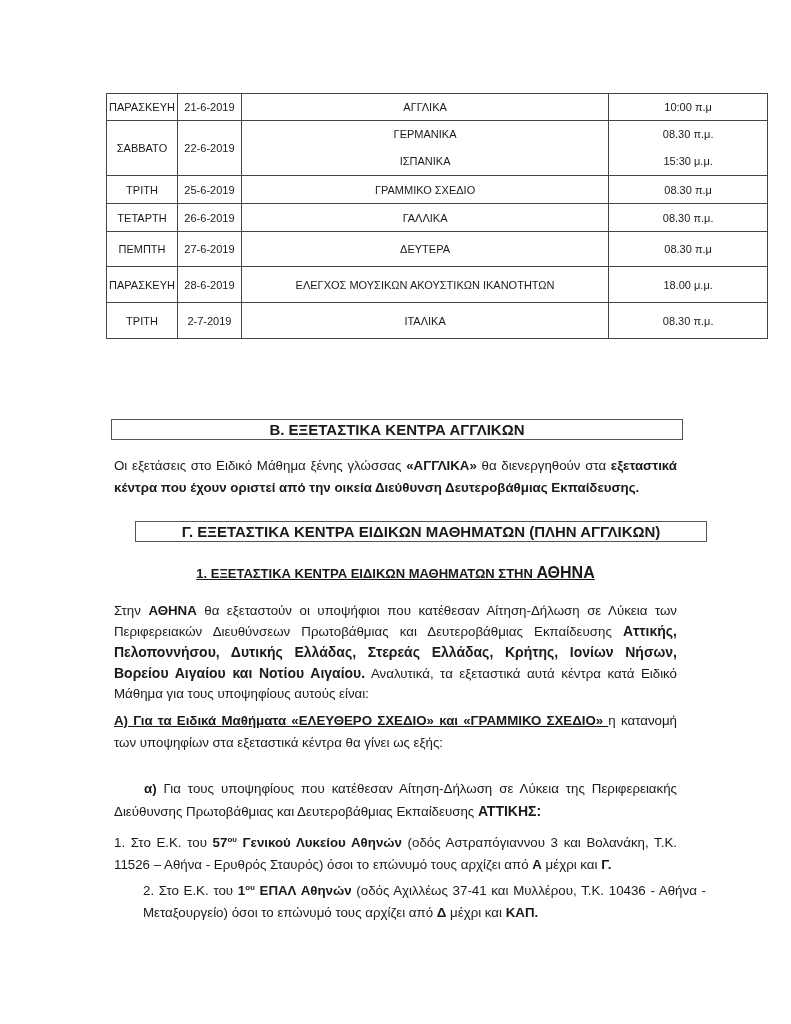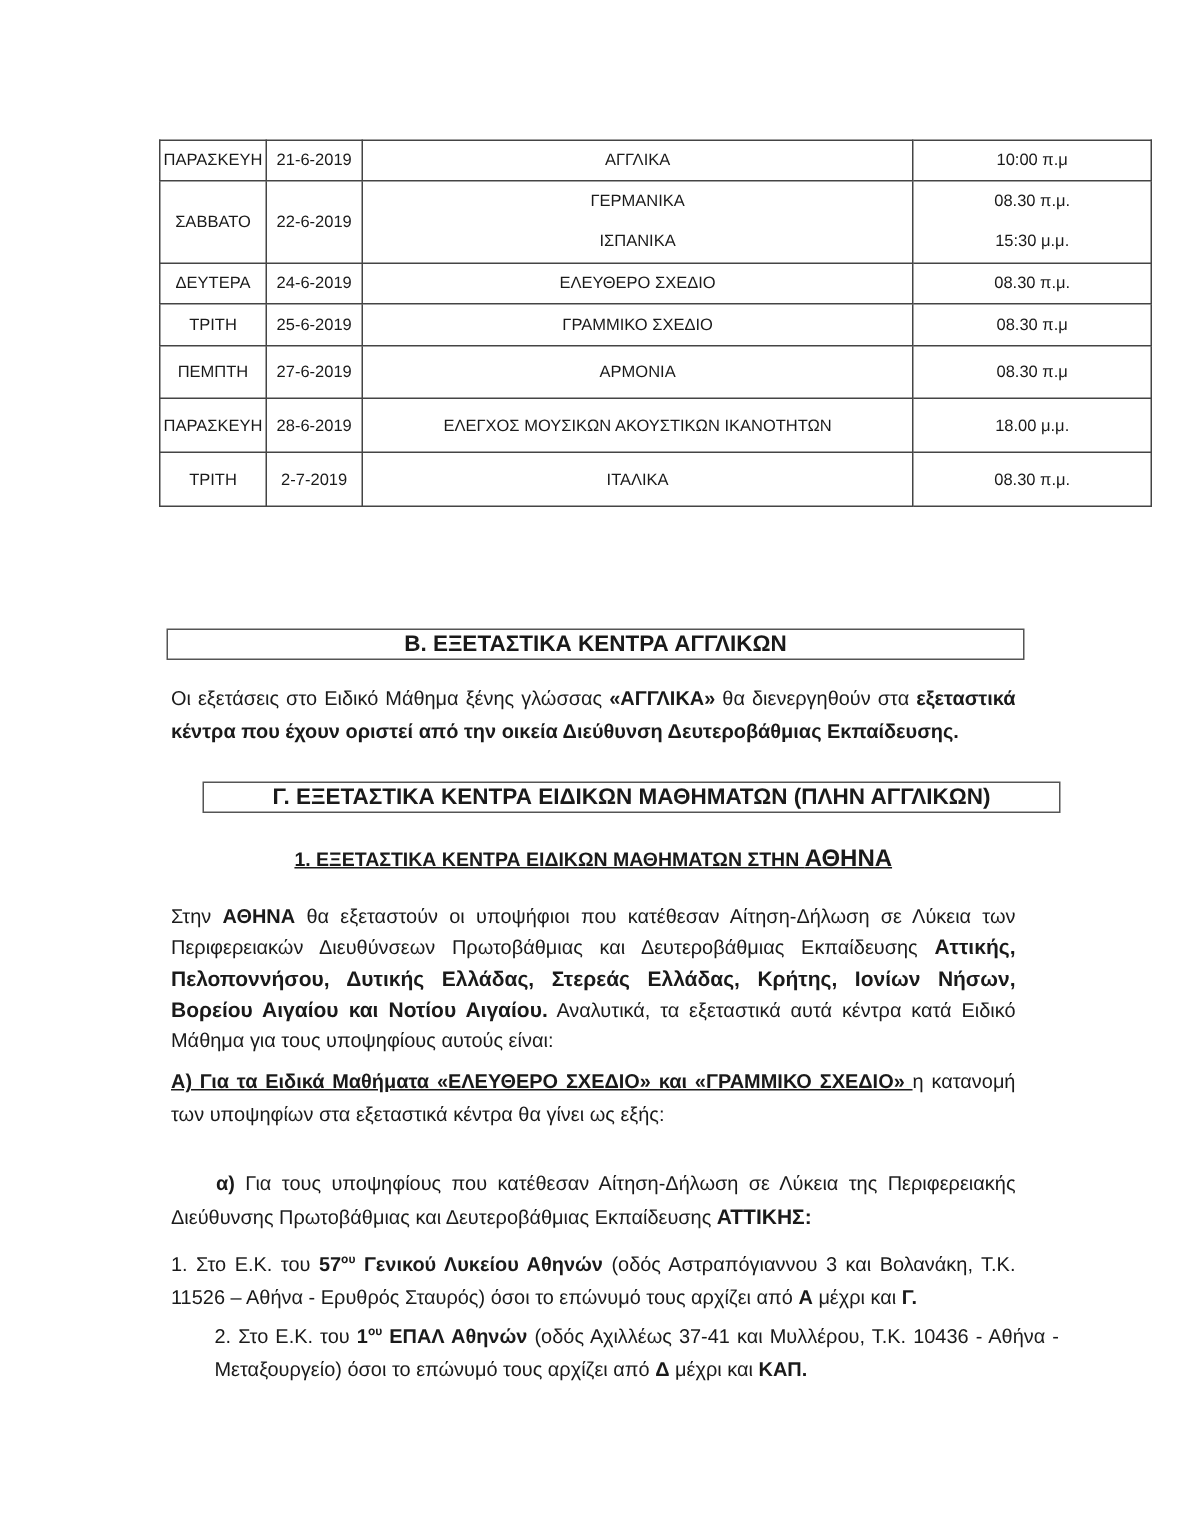--- a/index.html
+++ b/index.html
@@ -49,36 +49,36 @@
         <td>22-6-2019</td>
         <td>
           <span class="sub">ΓΕΡΜΑΝΙΚΑ</span>
           <span class="sub">ΙΣΠΑΝΙΚΑ</span>
         </td>
         <td>
           <span class="sub">08.30 π.μ.</span>
           <span class="sub">15:30 μ.μ.</span>
         </td>
       </tr>
-      <tr style="height: 27px;">
-        <td>ΔΕΥΤΕΡΑ</td>
-        <td>24-6-2019</td>
-        <td><span>ΕΛΕΥΘΕΡΟ ΣΧΕΔΙΟ</span></td>
-        <td><span>08.30 π.μ.</span></td>
-      </tr>
       <tr style="height: 28px;">
         <td>ΤΡΙΤΗ</td>
         <td>25-6-2019</td>
         <td><span>ΓΡΑΜΜΙΚΟ ΣΧΕΔΙΟ</span></td>
         <td><span>08.30 π.μ</span></td>
       </tr>
+      <tr style="height: 28px;">
+        <td>ΤΕΤΑΡΤΗ</td>
+        <td>26-6-2019</td>
+        <td><span>ΓΑΛΛΙΚΑ</span></td>
+        <td><span>08.30 π.μ.</span></td>
+      </tr>
       <tr style="height: 35px;">
         <td>ΠΕΜΠΤΗ</td>
         <td>27-6-2019</td>
-        <td><span>ΑΡΜΟΝΙΑ</span></td>
+        <td><span>ΔΕΥΤΕΡΑ</span></td>
         <td><span>08.30 π.μ</span></td>
       </tr>
       <tr style="height: 36px;">
         <td>ΠΑΡΑΣΚΕΥΗ</td>
         <td>28-6-2019</td>
         <td><span>ΕΛΕΓΧΟΣ ΜΟΥΣΙΚΩΝ ΑΚΟΥΣΤΙΚΩΝ ΙΚΑΝΟΤΗΤΩΝ</span></td>
         <td><span>18.00 μ.μ.</span></td>
       </tr>
       <tr style="height: 36px;">
         <td>ΤΡΙΤΗ</td>

